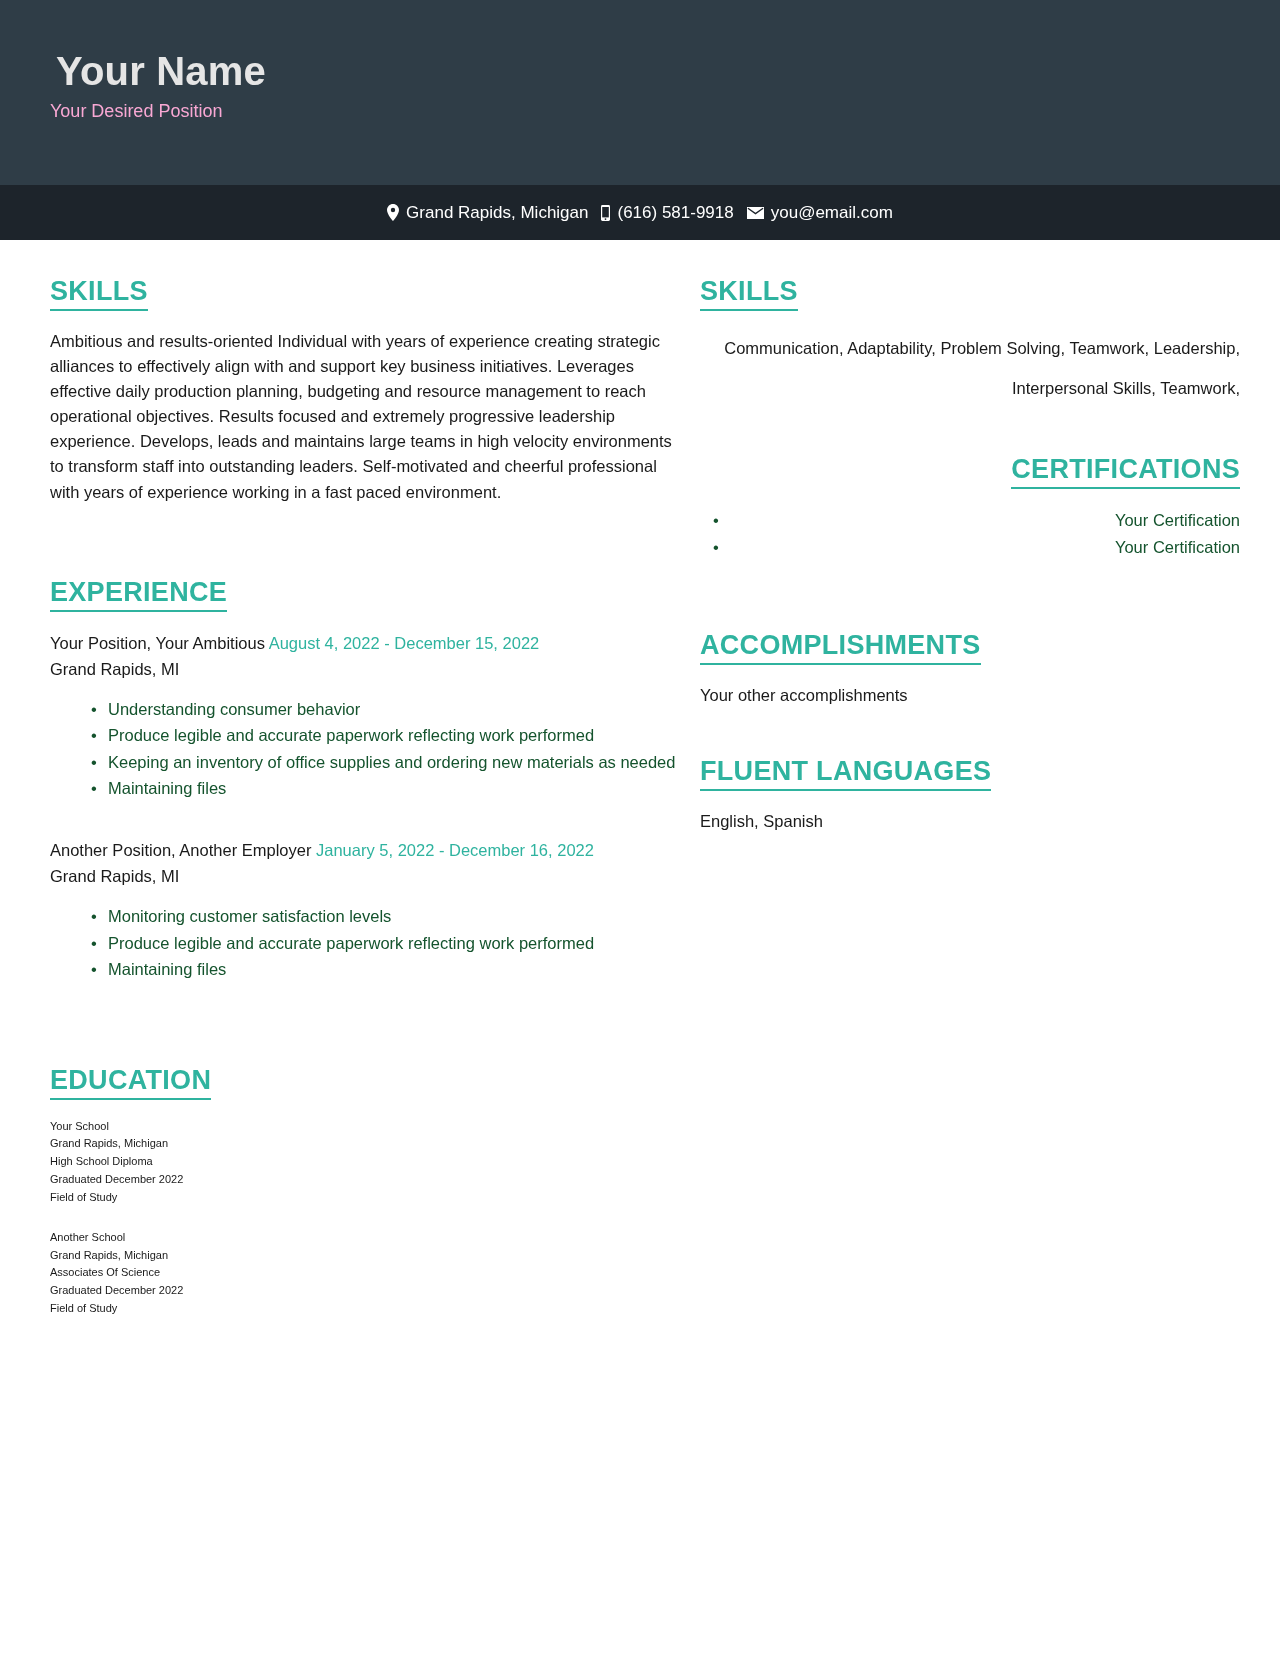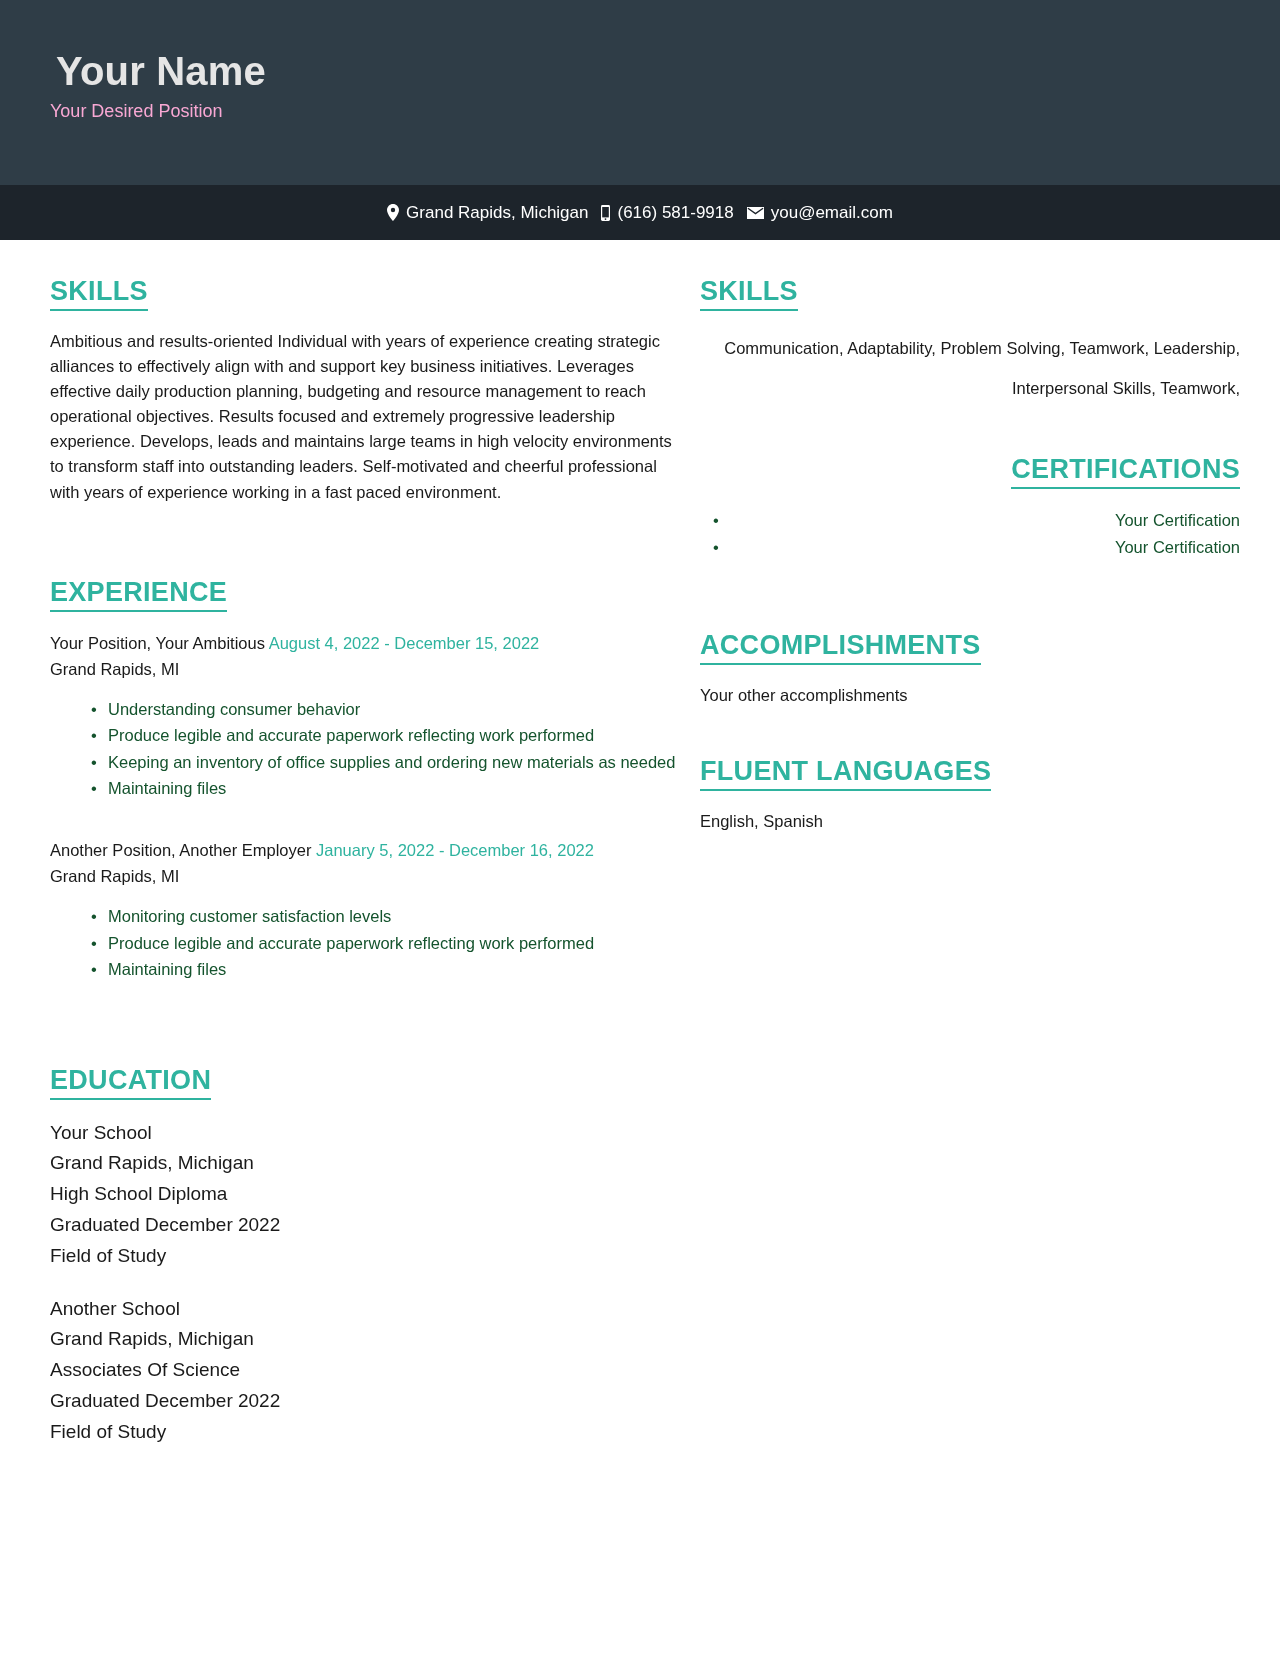--- a/index.html
+++ b/index.html
@@ -141,21 +141,21 @@
   .job + .job { margin-top: 36px; }
   .job-head {
     font-size: 16.5px;
     line-height: 1.58;
     color: #1a1a1a;
   }
   .job-dates { color: #2fb39f; }
   .job-loc { font-size: 16.5px; line-height: 1.58; }
 
   .edu-entry {
-    font-size: 19px;
+    font-size: 11px;
     line-height: 1.62;
     white-space: pre-line;
     color: #1a1a1a;
   }
   .edu-entry + .edu-entry { margin-top: 22px; }
 
   
   .sp-summary { padding-top: 36px; }
   .sp-experience { padding-top: 72px; }
   .sp-education { padding-top: 82px; }

